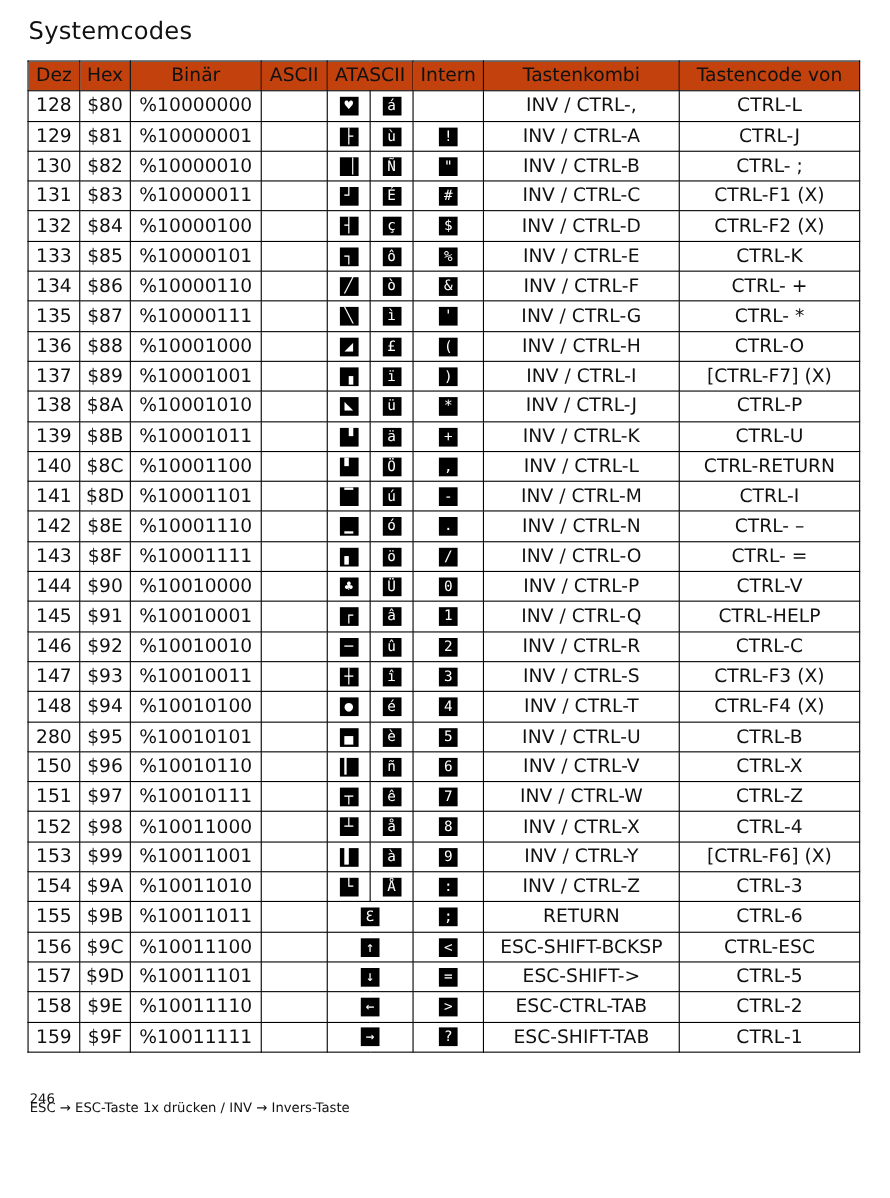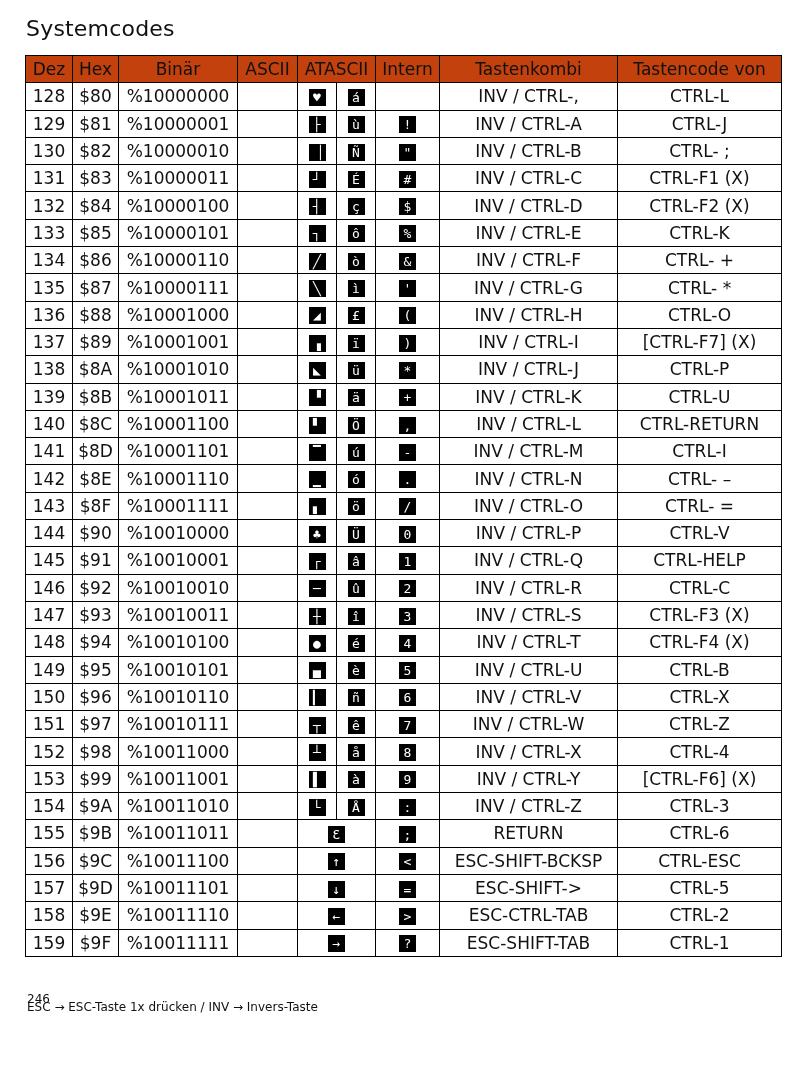--- a/index.html
+++ b/index.html
@@ -293,21 +293,21 @@
         <td>$94</td>
         <td class="bin">%10010100</td>
         <td></td>
         <td><span class="g">●</span></td>
         <td><span class="g">é</span></td>
         <td><span class="g">4</span></td>
         <td>INV / CTRL-T</td>
         <td>CTRL-F4 (X)</td>
       </tr>
       <tr>
-        <td>149</td>
+        <td>280</td>
         <td>$95</td>
         <td class="bin">%10010101</td>
         <td></td>
         <td><span class="g">▄</span></td>
         <td><span class="g">è</span></td>
         <td><span class="g">5</span></td>
         <td>INV / CTRL-U</td>
         <td>CTRL-B</td>
       </tr>
       <tr>

